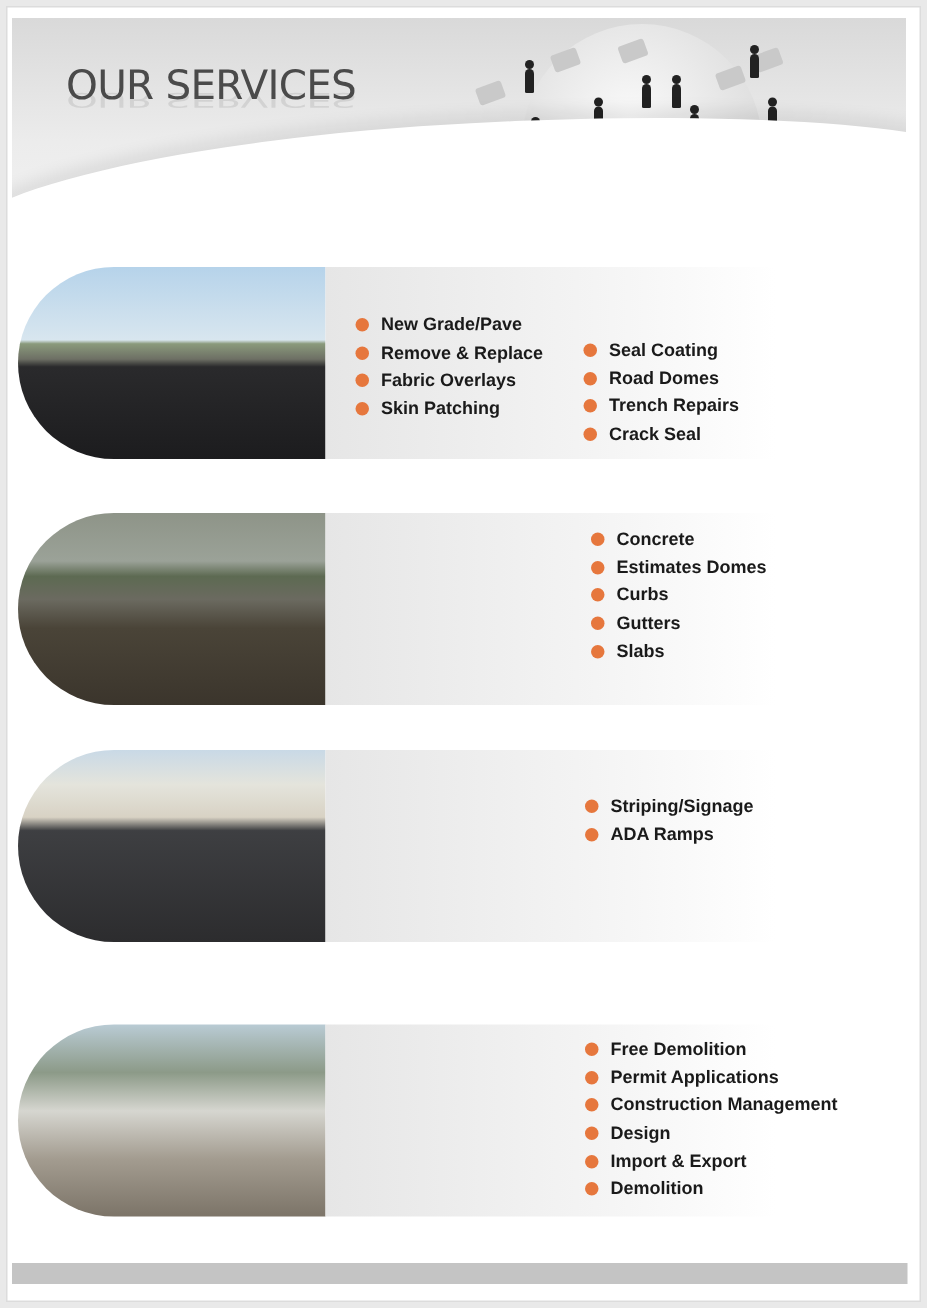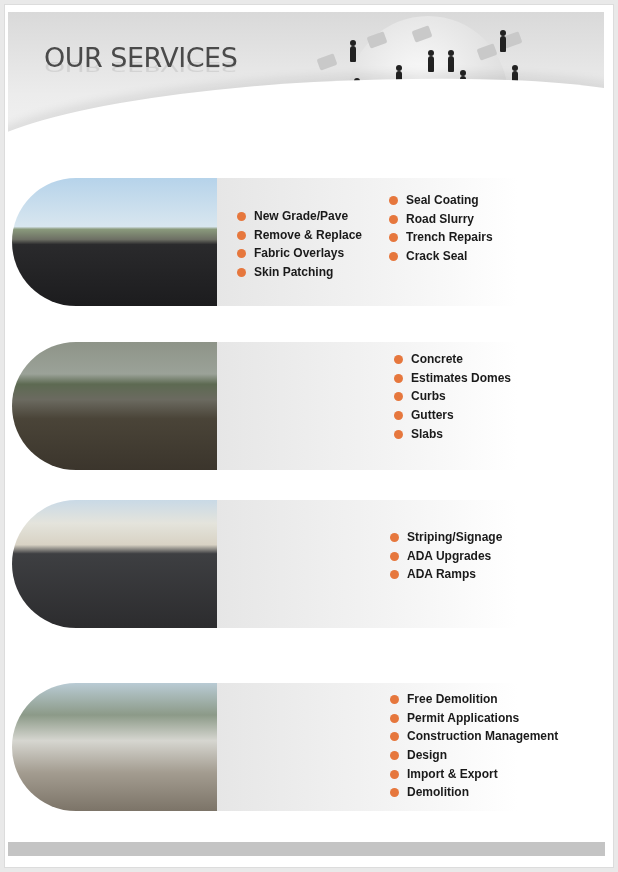--- a/index.html
+++ b/index.html
@@ -68,23 +68,23 @@
 
 <div class="svc" style="top:178px">
   <div class="svc-photo p1"></div>
   <div class="svc-panel"></div>
   <ul class="list" style="left:225px;top:29px">
     <li><span class="dot"></span><span>New Grade/Pave</span></li>
     <li><span class="dot"></span><span>Remove &amp; Replace</span></li>
     <li><span class="dot"></span><span>Fabric Overlays</span></li>
     <li><span class="dot"></span><span>Skin Patching</span></li>
   </ul>
-  <ul class="list" style="left:377px;top:13px">
+  <ul class="list" style="left:377px;top:46px">
     <li><span class="dot"></span><span>Seal Coating</span></li>
-    <li><span class="dot"></span><span>Road Slurry</span></li>
+    <li><span class="dot"></span><span>Road Domes</span></li>
     <li><span class="dot"></span><span>Trench Repairs</span></li>
     <li><span class="dot"></span><span>Crack Seal</span></li>
   </ul>
 </div>
 
 <div class="svc" style="top:342px">
   <div class="svc-photo p2"></div>
   <div class="svc-panel"></div>
   <ul class="list" style="left:382px;top:8px">
     <li><span class="dot"></span><span>Concrete</span></li>
@@ -93,21 +93,20 @@
     <li><span class="dot"></span><span>Gutters</span></li>
     <li><span class="dot"></span><span>Slabs</span></li>
   </ul>
 </div>
 
 <div class="svc" style="top:500px">
   <div class="svc-photo p3"></div>
   <div class="svc-panel"></div>
   <ul class="list" style="left:378px;top:28px">
     <li><span class="dot"></span><span>Striping/Signage</span></li>
-    <li><span class="dot"></span><span>ADA Upgrades</span></li>
     <li><span class="dot"></span><span>ADA Ramps</span></li>
   </ul>
 </div>
 
 <div class="svc" style="top:683px">
   <div class="svc-photo p4"></div>
   <div class="svc-panel"></div>
   <ul class="list" style="left:378px;top:7px">
     <li><span class="dot"></span><span>Free Demolition</span></li>
     <li><span class="dot"></span><span>Permit Applications</span></li>

